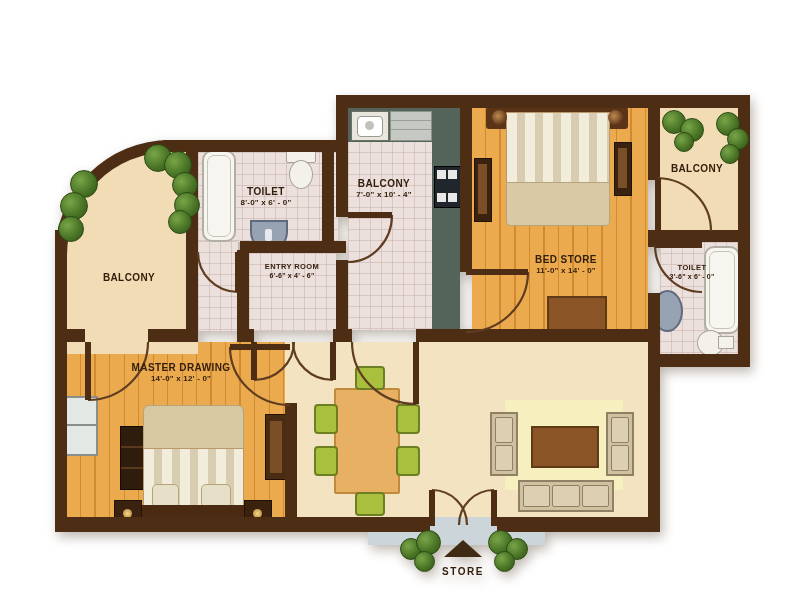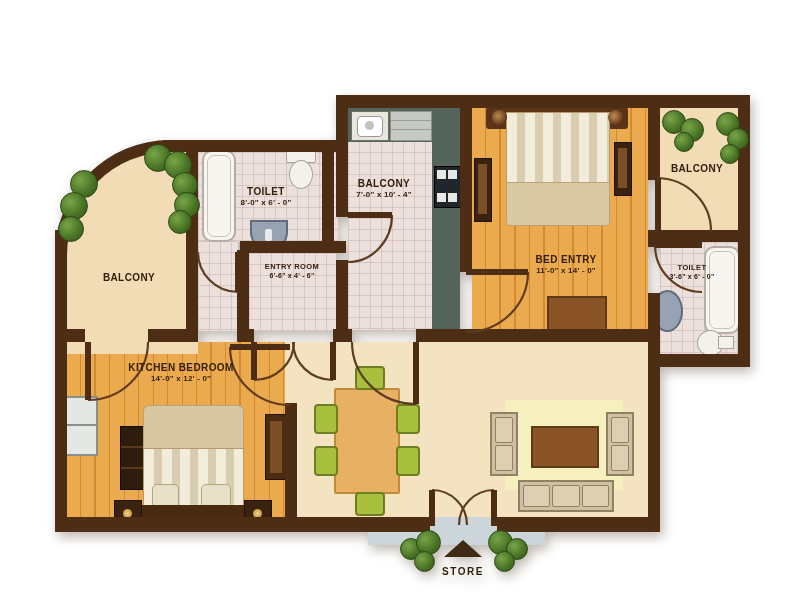--- a/index.html
+++ b/index.html
@@ -237,32 +237,32 @@
   </div>
   <div class="label small" style="left:292px;top:262px">
     <div>ENTRY ROOM</div>
     <div class="dims">6'-6" x 4' - 6"</div>
   </div>
   <div class="label" style="left:384px;top:178px">
     <div>BALCONY</div>
     <div class="dims">7'-0" x 10' - 4"</div>
   </div>
   <div class="label" style="left:566px;top:254px">
-    <div>BED ENTRY</div>
+    <div>BED STORE</div>
     <div class="dims">11'-0" x 14' - 0"</div>
   </div>
   <div class="label" style="left:697px;top:163px">
     <div>BALCONY</div>
   </div>
   <div class="label small" style="left:692px;top:263px">
     <div>TOILET</div>
     <div class="dims">3'-6" x 6' - 0"</div>
   </div>
   <div class="label" style="left:181px;top:362px">
-    <div>KITCHEN BEDROOM</div>
+    <div>MASTER DRAWING</div>
     <div class="dims">14'-0" x 12' - 0"</div>
   </div>
   <div class="label" style="left:463px;top:566px;letter-spacing:1.5px">
     <div>STORE</div>
   </div>
 
  </div>
 </div>
 
 </body></html>

